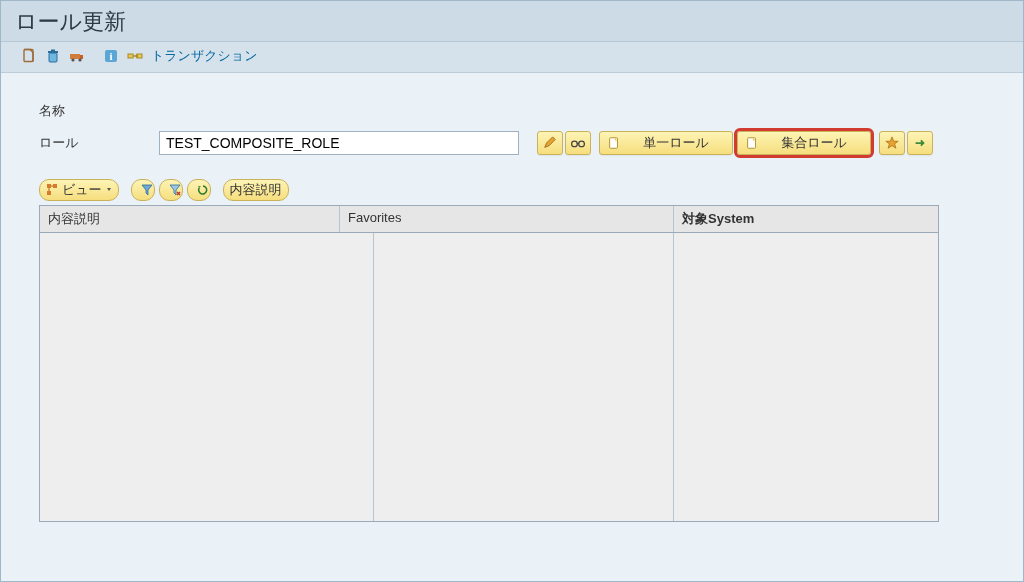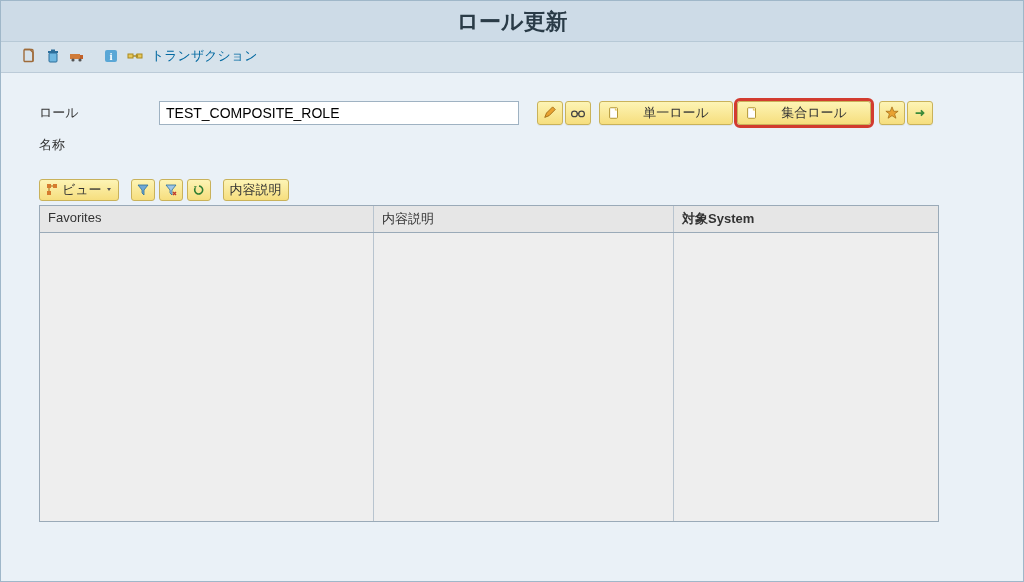--- a/index.html
+++ b/index.html
@@ -18,23 +18,22 @@
     background: #eaf1f7;
   }
   .titlebar {
     background: #cddbe7;
     padding: 6px 14px 4px 14px;
     border-bottom: 1px solid #b7c9d6;
   }
   .titlebar h1 {
     margin: 0;
     font-size: 22px;
-    font-weight: bold;
+    font-weight: normal;
     color: #2a3b47;
-    text-align: center;
   }
   .apptoolbar {
     background: #d6e2eb;
     padding: 4px 18px 6px 18px;
     border-bottom: 1px solid #bccbd8;
     display: flex;
     align-items: center;
     gap: 4px;
   }
   .tb-icon {
@@ -93,25 +92,25 @@
   .btn-gap { margin-left: 18px; }
   .btn .label { flex:1; text-align:center; color:#333; }
 
   .table-toolbar {
     margin-top: 24px;
     display: flex;
     align-items: center;
     gap: 4px;
   }
   .tb-btn {
-    display: inline-flex; align-items:center; justify-content:center;
+    display: inline-flex; align-items:center; justify-content:flex-end;
     height: 22px;
     background: linear-gradient(#fdf4b5, #f6de7e);
     border: 1px solid #c9b25a;
-    border-radius: 3px;
+    border-radius: 10px;
     cursor: pointer;
     padding: 0 6px;
   }
   .tb-btn .icn { width:14px; height:14px; display:inline-flex; align-items:center; justify-content:center; margin-right:2px;}
   .tb-btn.icon-only { width: 24px; padding:0; }
   .tb-btn.icon-only .icn { margin-right:0; }
 
   .grid {
     margin-top: 4px;
     width: 900px;
@@ -187,20 +186,25 @@
           <path d="M6 8 L10 8" stroke="#a98a20" stroke-width="1.4"></path>
           <path d="M9 6.5 L10.5 8 L9 9.5" fill="none" stroke="#a98a20" stroke-width="1.2"></path>
         </svg>
     </span>
     <span class="tb-link">トランザクション</span>
   </div>
 
   <div class="content">
 
     <div class="form-row">
+      <span class="form-label">名称</span>
+      <span class="role-name-value"></span>
+    </div>
+
+    <div class="form-row">
       <span class="form-label">ロール</span>
       <input class="role-input" type="text" value="TEST_COMPOSITE_ROLE" style="">
       <span class="btn icon-only btn-gap">
         <svg width="14" height="14" viewBox="0 0 16 16">
             <path d="M2 13 L4 8 L11 1 L14 4 L7 11 L2 13 Z" fill="#e8a232" stroke="#a06a12"></path>
           </svg>
       </span>
       <span class="btn icon-only">
         <svg width="16" height="14" viewBox="0 0 18 14">
             <circle cx="5" cy="8" r="3.2" fill="none" stroke="#444" stroke-width="1.4"></circle>
@@ -233,25 +237,20 @@
             <path d="M8 1 L10 6 L15 6 L11 9 L12.5 14 L8 11 L3.5 14 L5 9 L1 6 L6 6 Z" fill="#e8a232" stroke="#a06a12" stroke-width="0.8"></path>
           </svg>
       </span>
       <span class="btn icon-only">
         <svg width="14" height="14" viewBox="0 0 16 16">
             <path d="M3 8 L11 8 M9 5 L12 8 L9 11" fill="none" stroke="#3a8a3a" stroke-width="2"></path>
           </svg>
       </span>
     </div>
 
-    <div class="form-row">
-      <span class="form-label">名称</span>
-      <span class="role-name-value"></span>
-    </div>
-
     <div class="table-toolbar">
       <span class="tb-btn">
         <span class="icn">
           <svg width="12" height="12" viewBox="0 0 12 12">
               <rect x="0" y="0" width="4" height="4" fill="#d67c2e"></rect>
               <rect x="6" y="0" width="4" height="4" fill="#d67c2e"></rect>
               <rect x="0" y="7" width="4" height="4" fill="#d67c2e"></rect>
               <path d="M4 2 L6 2 M2 4 L2 7" stroke="#a06a12"></path>
             </svg>
         </span>
@@ -286,22 +285,22 @@
           </span>
       </span>
       <span style="width:4px;"></span>
       <span class="tb-btn">
         <span>内容説明</span>
       </span>
     </div>
 
     <div class="grid">
       <div class="grid-header">
+        <div class="grid-col c2">内容説明</div>
         <div class="grid-col c1">Favorites</div>
-        <div class="grid-col c2">内容説明</div>
         <div class="grid-col c3">対象System</div>
       </div>
       <div class="grid-body">
         <div class="bc1"></div>
           <div class="bc2"></div>
           <div class="bc3"></div>
       </div>
     </div>
 
   </div>

